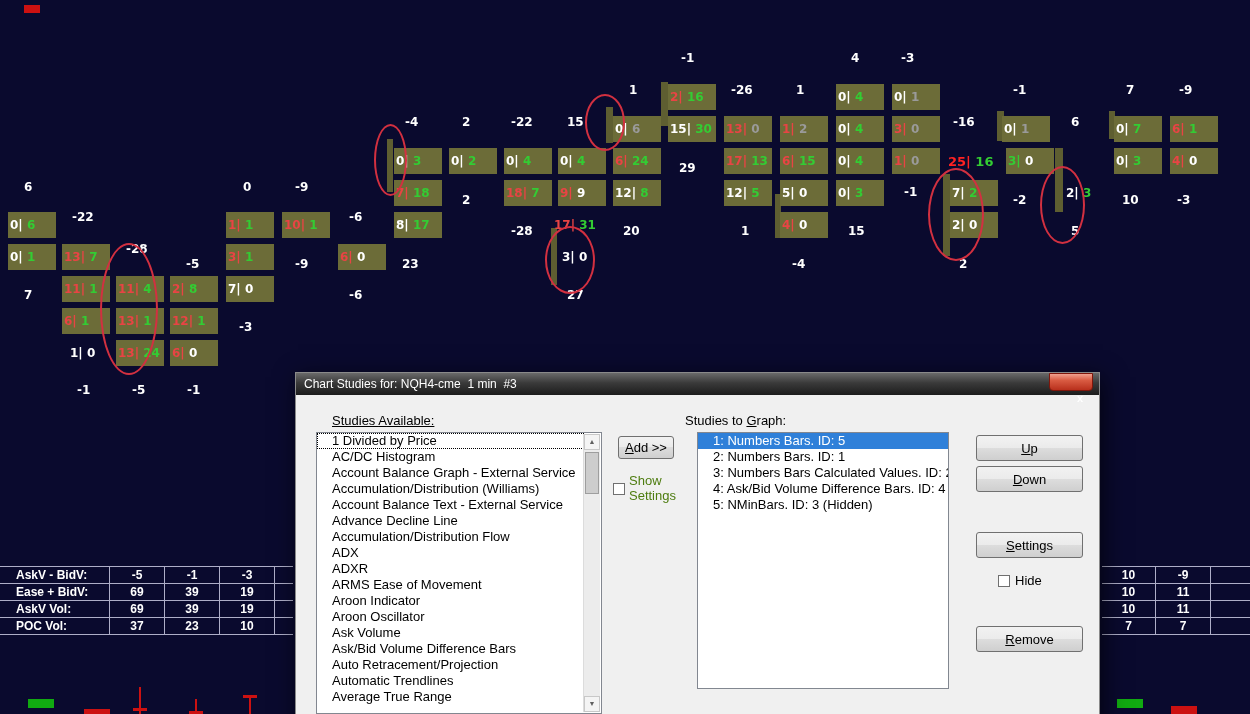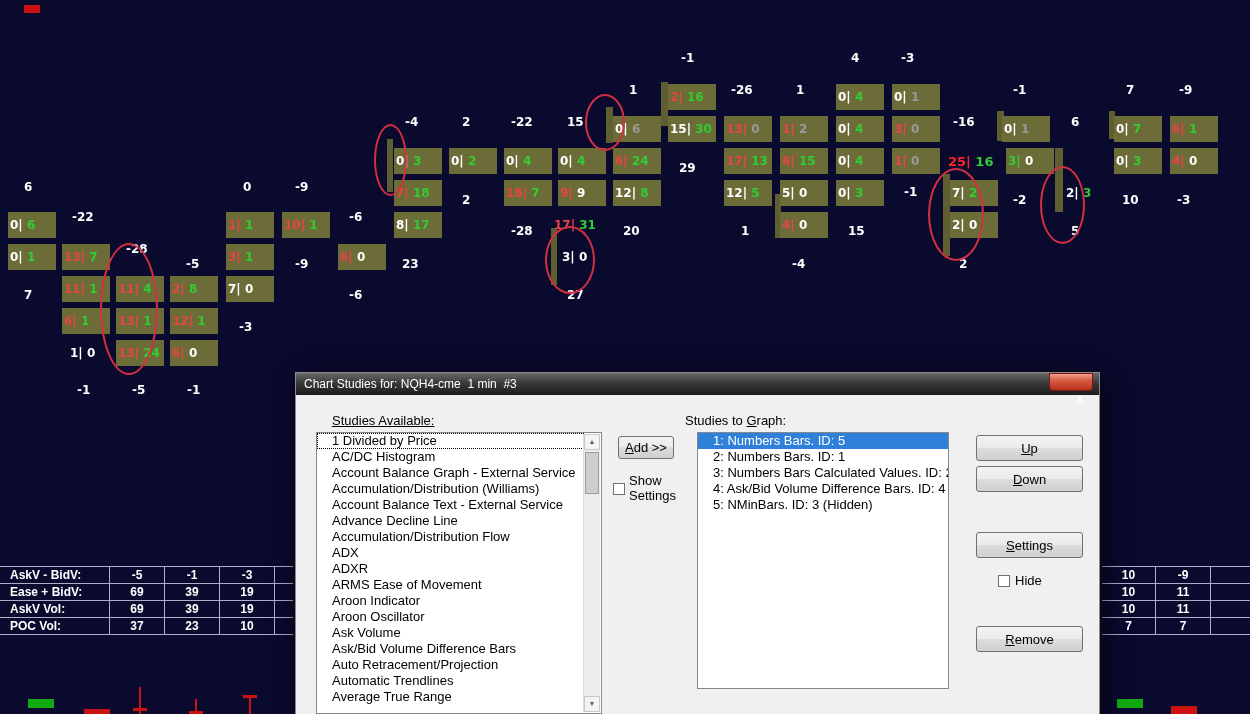--- a/index.html
+++ b/index.html
@@ -37,21 +37,21 @@
   .c-R{color:var(--bright_red);}
   .chart-label{position:absolute;color:var(--neutral);font:bold 12px "DejaVu Sans",sans-serif;white-space:pre;}
   .price-bar{position:absolute;background:var(--bar_fill);}
   .ellipse{position:absolute;border:2px solid var(--annotation);border-radius:50%;}
   .candle{position:absolute;}
   
   #table-left{position:absolute;left:0;top:566px;display:grid;grid-template-columns:110px 55px 55px 55px 18px;border-top:1px solid var(--grid_line);}
   #table-right{position:absolute;left:1102px;top:566px;display:grid;grid-template-columns:54px 55px 39px;border-top:1px solid var(--grid_line);}
   .t-cell{height:17px;border-bottom:1px solid var(--grid_line);border-right:1px solid var(--grid_line);
     color:#fff;font:bold 12px "Liberation Sans",sans-serif;display:flex;align-items:center;justify-content:center;}
-  .t-label{justify-content:flex-start;padding-left:10px;}
+  .t-label{justify-content:flex-start;padding-left:16px;}
   .t-filler{border-right:none;}
   
   #dialog{position:absolute;left:295px;top:372px;width:805px;height:358px;
     background:#f0f0f0;border:1px solid #8a8a8a;box-shadow:3px 5px 22px rgba(0,0,0,.65);z-index:10;}
   #titlebar{height:22px;background:linear-gradient(#6a6a6a,#3a3a3a 45%,#1c1c1c);
     color:#fff;font-size:12px;display:flex;align-items:center;padding-left:8px;position:relative;white-space:pre;}
   #close-btn{position:absolute;right:6px;top:0;width:44px;height:18px;
     background:linear-gradient(#f0a08e,#d95b42 40%,#b8301c);border:1px solid #7e160b;border-radius:0 0 4px 4px;
     color:#fff;text-align:center;font:bold 11px/16px "Liberation Sans",sans-serif;cursor:default;}
   .dlg-label{position:absolute;font-size:13px;color:#000;}
@@ -70,21 +70,21 @@
   .dlg-btn{position:absolute;width:107px;height:26px;
     background:linear-gradient(#f2f2f2,#ebebeb 49%,#dddddd 50%,#cfcfcf);
     border:1px solid #707070;border-radius:3px;
     font-size:13px;color:#000;display:flex;align-items:center;justify-content:center;cursor:default;}
   #add-btn{left:322px;top:63px;width:56px;height:23px;}
   #up-btn{left:680px;top:62px;}
   #down-btn{left:680px;top:93px;}
   #settings-btn{left:680px;top:159px;}
   #remove-btn{left:680px;top:253px;}
   .checkbox{width:12px;height:12px;background:#fff;border:1px solid #707070;flex:none;}
-  #show-settings{position:absolute;left:317px;top:100px;display:flex;gap:4px;font-size:13px;color:#000000;}
+  #show-settings{position:absolute;left:317px;top:100px;display:flex;gap:4px;font-size:13px;color:#4d7c0f;}
   #show-settings .checkbox{margin-top:10px;}
   #hide-check{position:absolute;left:702px;top:200px;display:flex;align-items:center;gap:5px;font-size:13px;color:#000;}
 </style>
 </head>
 <body>
 
 <div id="chart-bars">
     <div class="price-bar" style="left: 387px; top: 139px; width: 6px; height: 53px;"></div>
     <div class="price-bar" style="left: 551px; top: 228px; width: 6px; height: 57px;"></div>
     <div class="price-bar" style="left: 606px; top: 107px; width: 7px; height: 36px;"></div>

